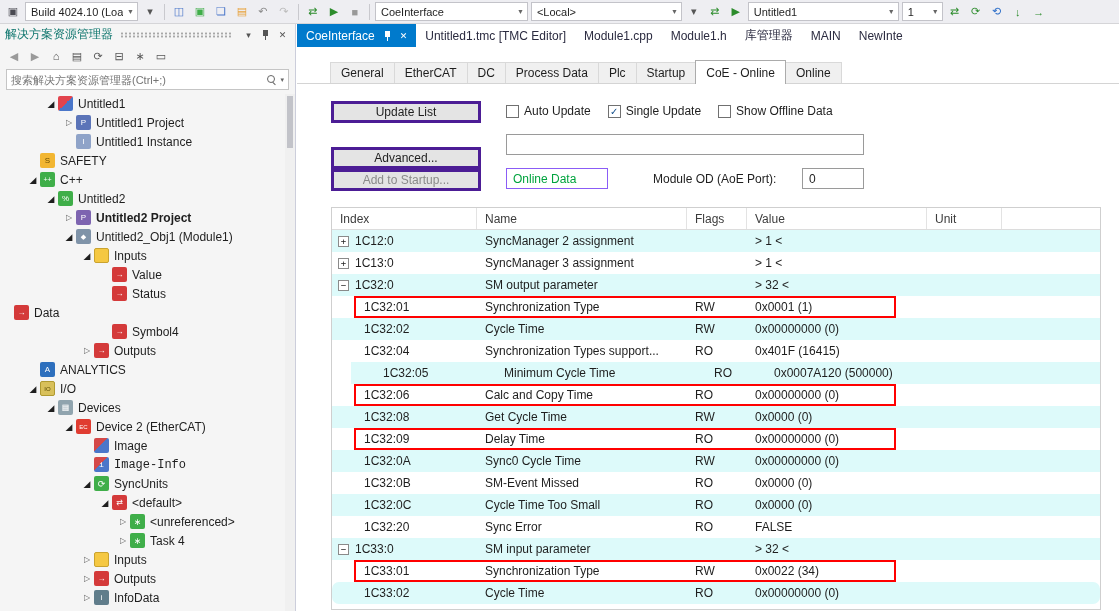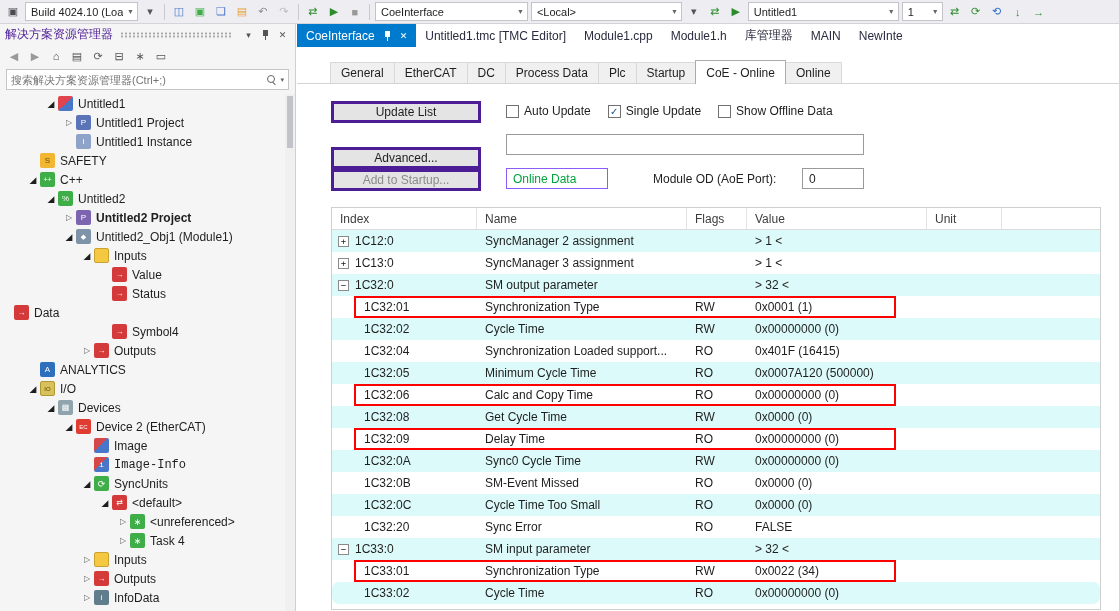--- a/index.html
+++ b/index.html
@@ -11,21 +11,21 @@
                  border-bottom:1px solid #d5d5d8; display:flex; align-items:center; gap:3px; padding:0 4px; }
   .tb-icon { width:18px; height:18px; display:flex; align-items:center; justify-content:center; font-size:11px; cursor:default; }
   .tb-sep { width:1px; height:16px; background:#c9c9ce; margin:0 2px; }
   .tb-combo { display:flex; align-items:center; background:#fff; border:1px solid #c3c3c9; height:19px; padding:0 3px 0 5px; font-size:11px; }
   .tb-combo .val { white-space:nowrap; overflow:hidden; display:inline-block; }
   .tb-combo .arrow { color:#666; font-size:7px; margin-left:4px; }
 
   
   .left-panel { position:absolute; top:24px; left:0; width:296px; bottom:0; background:#f5f5f5; border-right:1px solid #cccedb; }
   .panel-header { height:21px; display:flex; align-items:center; padding:0 5px; }
-  .panel-title { white-space:nowrap; color:#4c1d95; }
+  .panel-title { white-space:nowrap; color:#0f766e; }
   .dock-dots { flex:1; height:6px; margin:0 7px;
                background-image: radial-gradient(circle, #a8a8a8 1px, transparent 1.2px);
                background-size: 4px 3px; background-position: 0 0; }
   .ph-btn { width:15px; height:15px; display:flex; align-items:center; justify-content:center; color:#555; font-size:9px; margin-left:2px; }
   .pin { width:11px; height:12px; position:relative; }
   .pin::before { content:""; position:absolute; left:3px; top:1px; width:5px; height:6px; background:#555; }
   .pin::after  { content:""; position:absolute; left:5px; top:7px; width:1px; height:4px; background:#555; }
   .panel-toolbar { height:22px; display:flex; align-items:center; gap:5px; padding:0 6px; }
   .pt-icon { min-width:16px; height:16px; display:flex; align-items:center; justify-content:center; font-size:11px; }
   .search-row { margin:2px 6px 2px 6px; height:21px; background:#fff; border:1px solid #c5c5c5; display:flex; align-items:center; }
@@ -464,26 +464,26 @@
                 <div class="c-name">Cycle Time</div>
                 <div class="c-flags">RW</div>
                 <div class="c-value">0x00000000 (0)</div>
                 <div class="c-unit"></div>
               </div>
               <div class="t-row">
                 <div class="c-index">
                   <span class="child-sp"></span>
                   <span>1C32:04</span>
                 </div>
-                <div class="c-name">Synchronization Loaded support...</div>
+                <div class="c-name">Synchronization Types support...</div>
                 <div class="c-flags">RO</div>
                 <div class="c-value">0x401F (16415)</div>
                 <div class="c-unit"></div>
               </div>
-              <div class="t-row" style="background: rgb(221, 250, 250);">
+              <div class="t-row" style="background: rgb(221, 250, 250); margin-left: 19px;">
                 <div class="c-index">
                   <span class="child-sp"></span>
                   <span>1C32:05</span>
                 </div>
                 <div class="c-name">Minimum Cycle Time</div>
                 <div class="c-flags">RO</div>
                 <div class="c-value">0x0007A120 (500000)</div>
                 <div class="c-unit"></div>
               </div>
               <div class="t-row">

